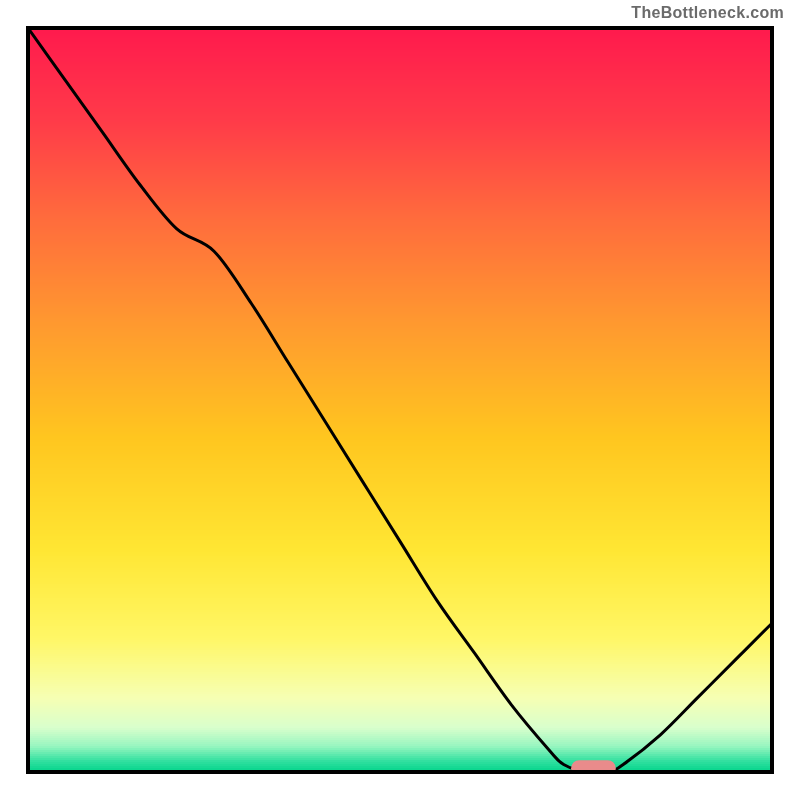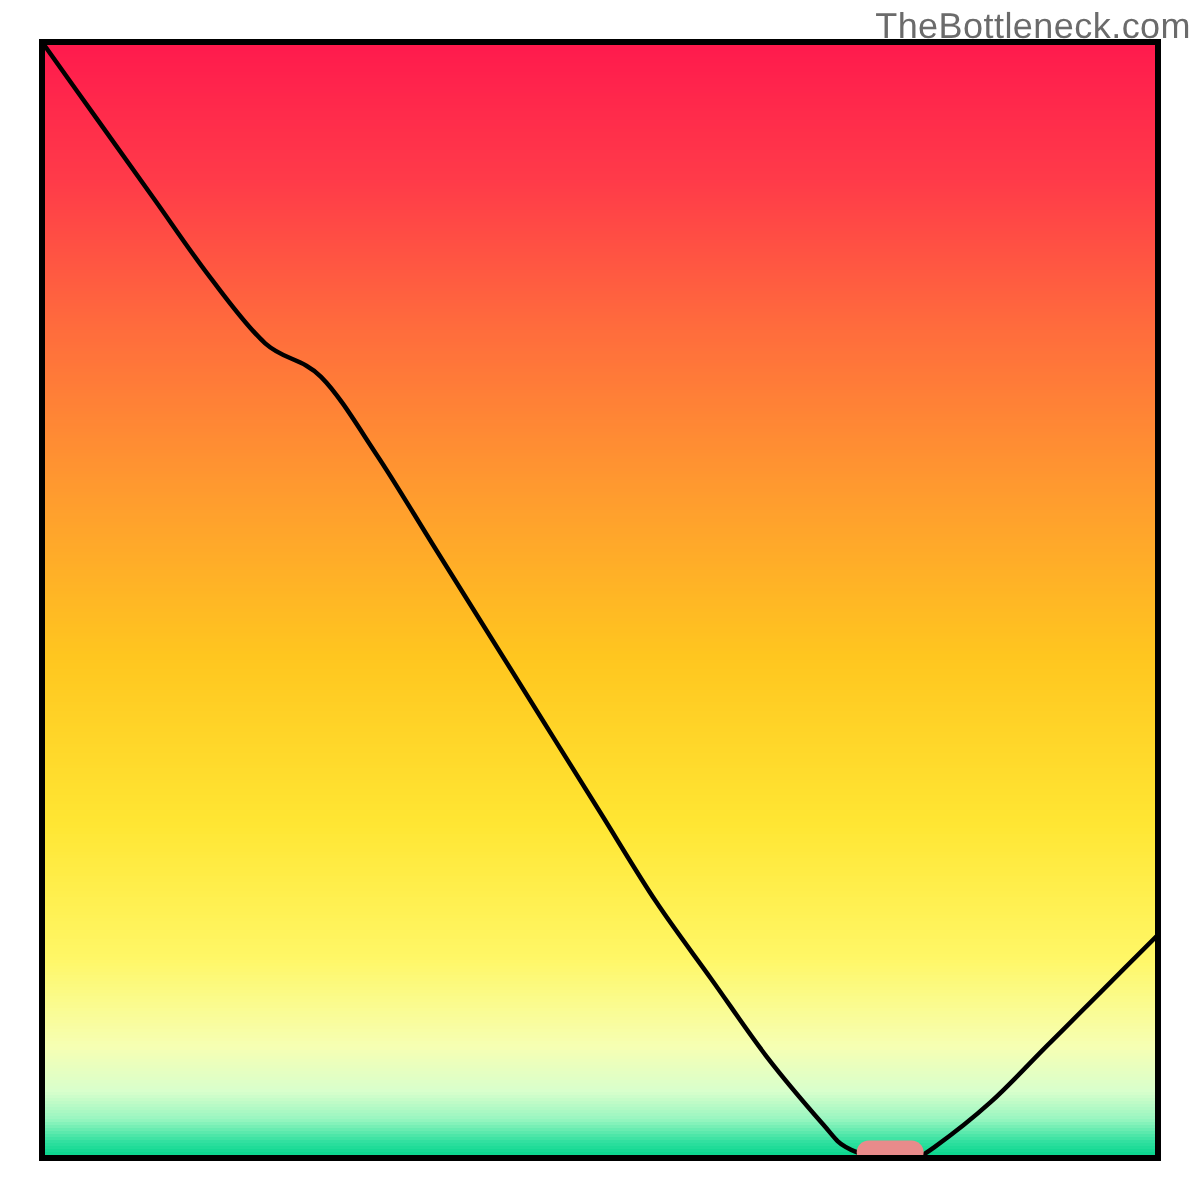--- a/index.html
+++ b/index.html
@@ -11,23 +11,23 @@
     font-family: Arial, Helvetica, sans-serif;
   }
   .container {
     position: relative;
     width: 800px;
     height: 800px;
   }
   .watermark {
     position: absolute;
     top: 4px;
-    right: 6px;
-    font-size: 24px;
-    font-weight: 400;
+    right: 16px;
+    font-size: 16px;
+    font-weight: 700;
     color: #6b6b6b;
     letter-spacing: 0.3px;
     z-index: 5;
   }
   svg.plot {
     position: absolute;
     top: 0;
     left: 0;
   }
 </style>

